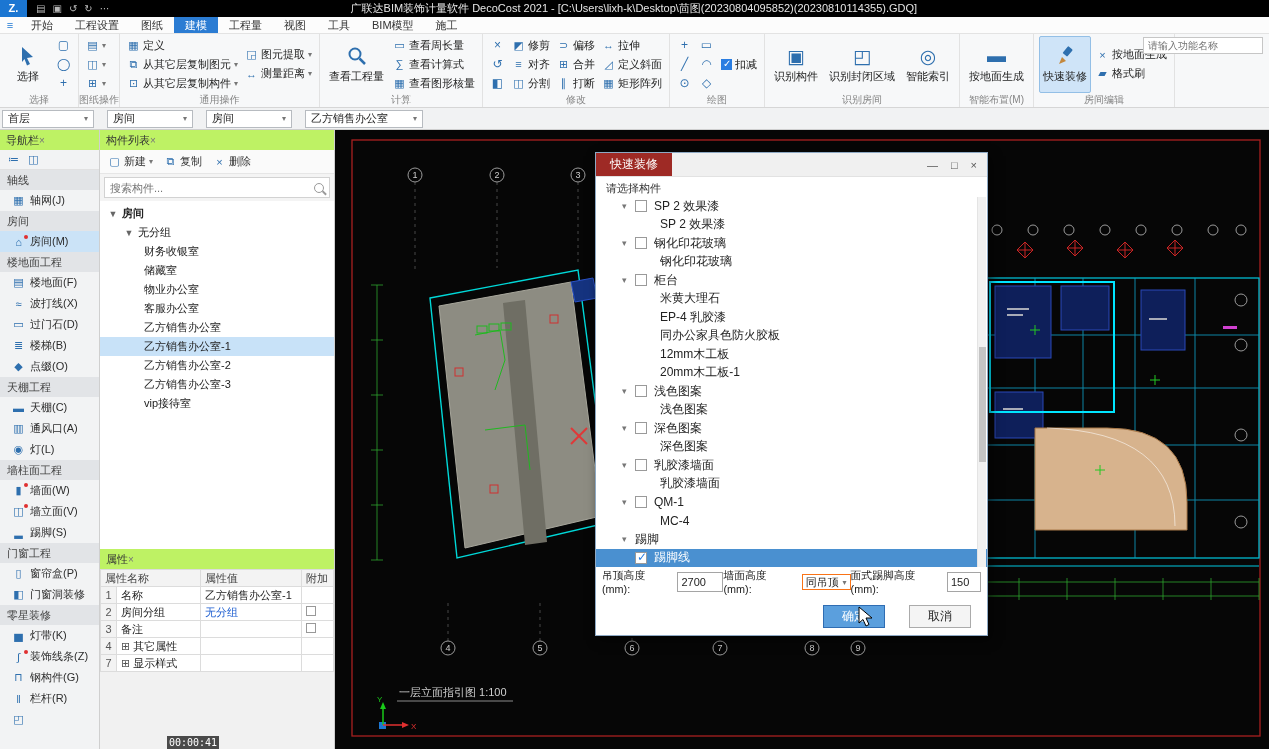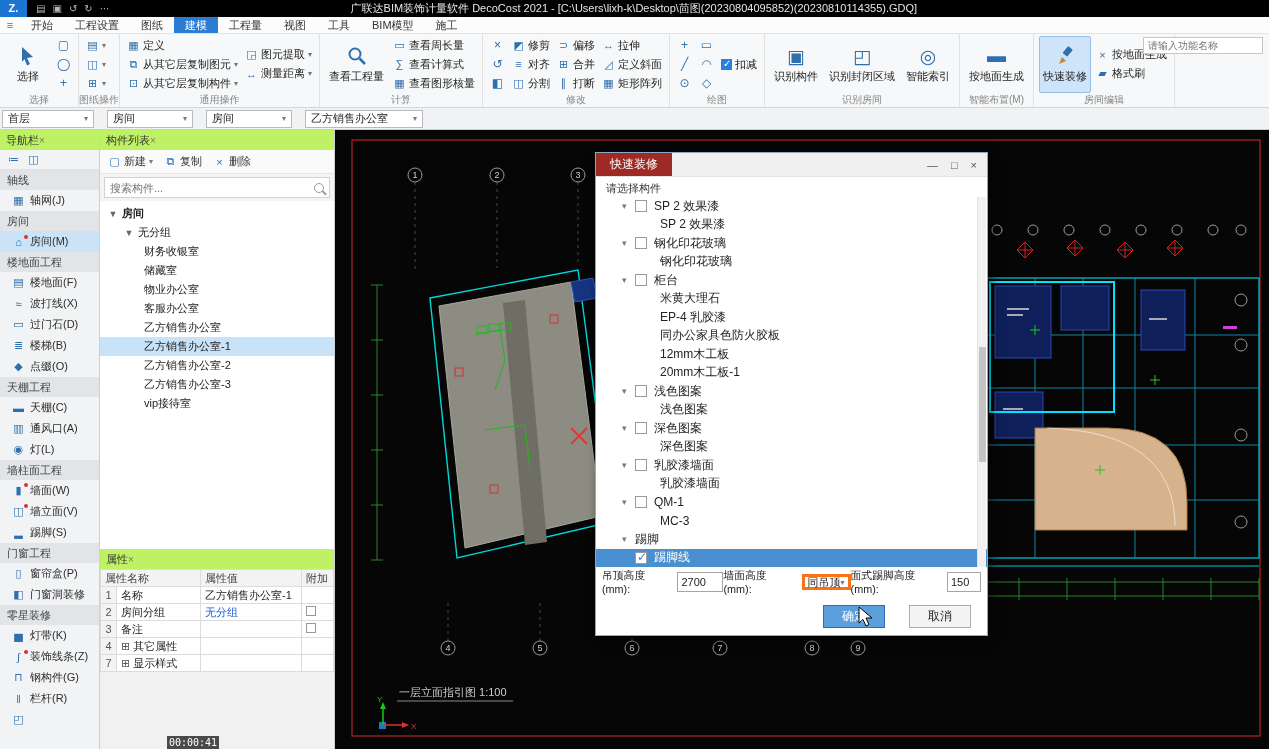--- a/index.html
+++ b/index.html
@@ -93,21 +93,21 @@
   .trow .cb { width:12px; height:12px; border:1px solid #9a9a9a; background:#fff; margin-right:7px; position:relative; flex:none; }
   .trow .cb.on::after { content:"✓"; position:absolute; top:-3px; left:1px; color:#2a7de1; font-size:12px; font-weight:bold; }
   .trow.l1 { padding-left:64px; }
   .trow.l1.hascb { padding-left:39px; }
   .trow.sel { background:#4a90d0; color:#fff; }
   .dscroll { position:absolute; right:1px; top:0; width:9px; height:100%; background:#f1f1f1; border-left:1px solid #e4e4e4; }
   .dthumb { position:absolute; top:150px; left:1px; width:7px; height:115px; background:#c4c4c4; }
   .dlg-fields { height:30px; display:flex; align-items:center; justify-content:space-between; padding:0 6px; font-size:10.8px; color:#222; }
   .fg { display:flex; align-items:center; gap:12px;justify-content:space-between; }
   .fin { height:20px; border:1px solid #a5a5a5; font-size:11px; padding:0 3px; color:#222; }
-  .fsel { height:16px; border:3px solid #f97316; background:#fff; display:flex; align-items:center; justify-content:space-between; padding:0 3px; width:52px; font-size:11px; }
+  .fsel { height:16px; border:1px solid #f97316; background:#fff; display:flex; align-items:center; justify-content:space-between; padding:0 3px; width:52px; font-size:11px; }
   .dlg-actions { flex:1; display:flex; align-items:center; justify-content:flex-end; gap:24px; padding-right:16px; }
   .btn { width:62px; height:23px; font-size:12px; background:#f4f4f4; border:1px solid #ababab; color:#222; }
   .btn.primary { background:#5b9fdd; border-color:#2f6db3; color:#fff; }
 
   
   .timestamp { position:absolute; left:167px; top:736px; width:52px; height:29px; background:#4a4a4a; color:#fff; font-family:"DejaVu Sans Mono",monospace; font-size:10px; text-align:center; line-height:13px; z-index:150; }
   .cursor { position:absolute; left:858px; top:606px; z-index:300; }
 </style>
 </head>
 <body>
@@ -858,21 +858,21 @@
         </div>
       <div class="trow l1">
           <span>乳胶漆墙面</span>
         </div>
       <div class="trow l0">
           <span class="arr">▾</span>
           <span class="cb"></span>
           <span>QM-1</span>
         </div>
       <div class="trow l1">
-          <span>MC-3</span>
+          <span>MC-4</span>
         </div>
       <div class="trow l0">
           <span class="arr">▾</span>
           <span>踢脚</span>
         </div>
       <div class="trow l1 hascb sel">
           <span class="cb on"></span>
           <span>踢脚线</span>
         </div>
       <div class="dscroll">

